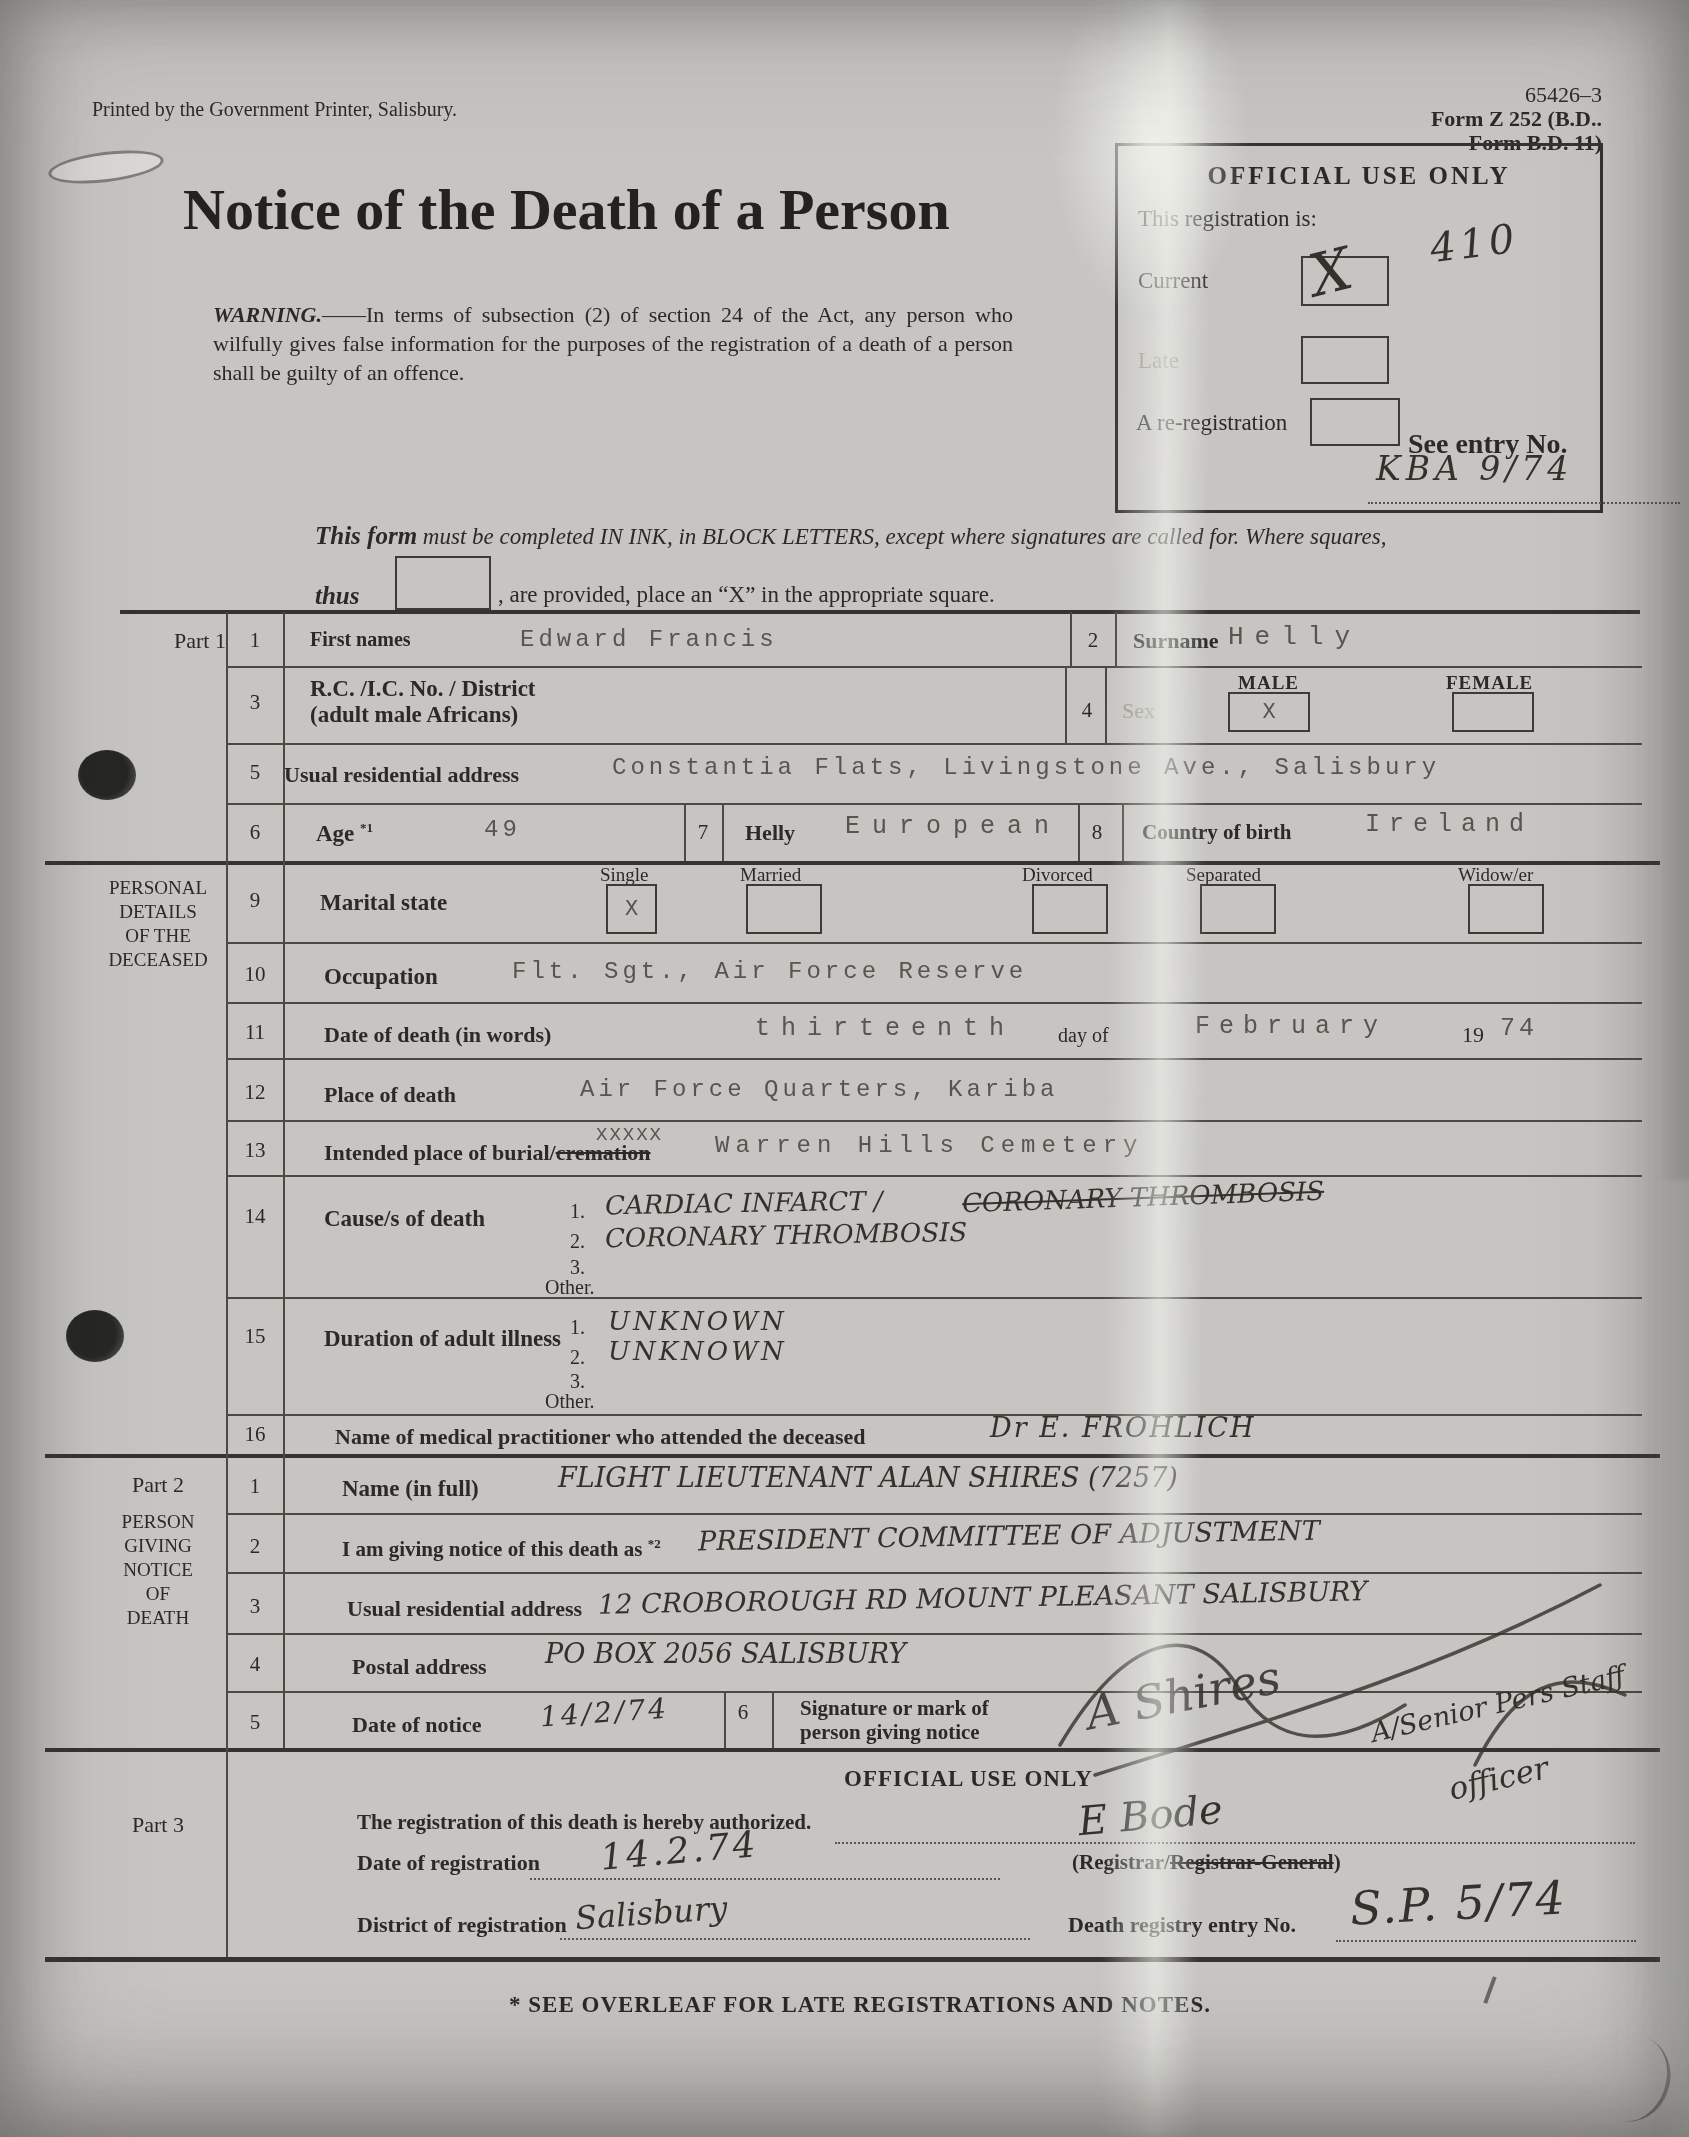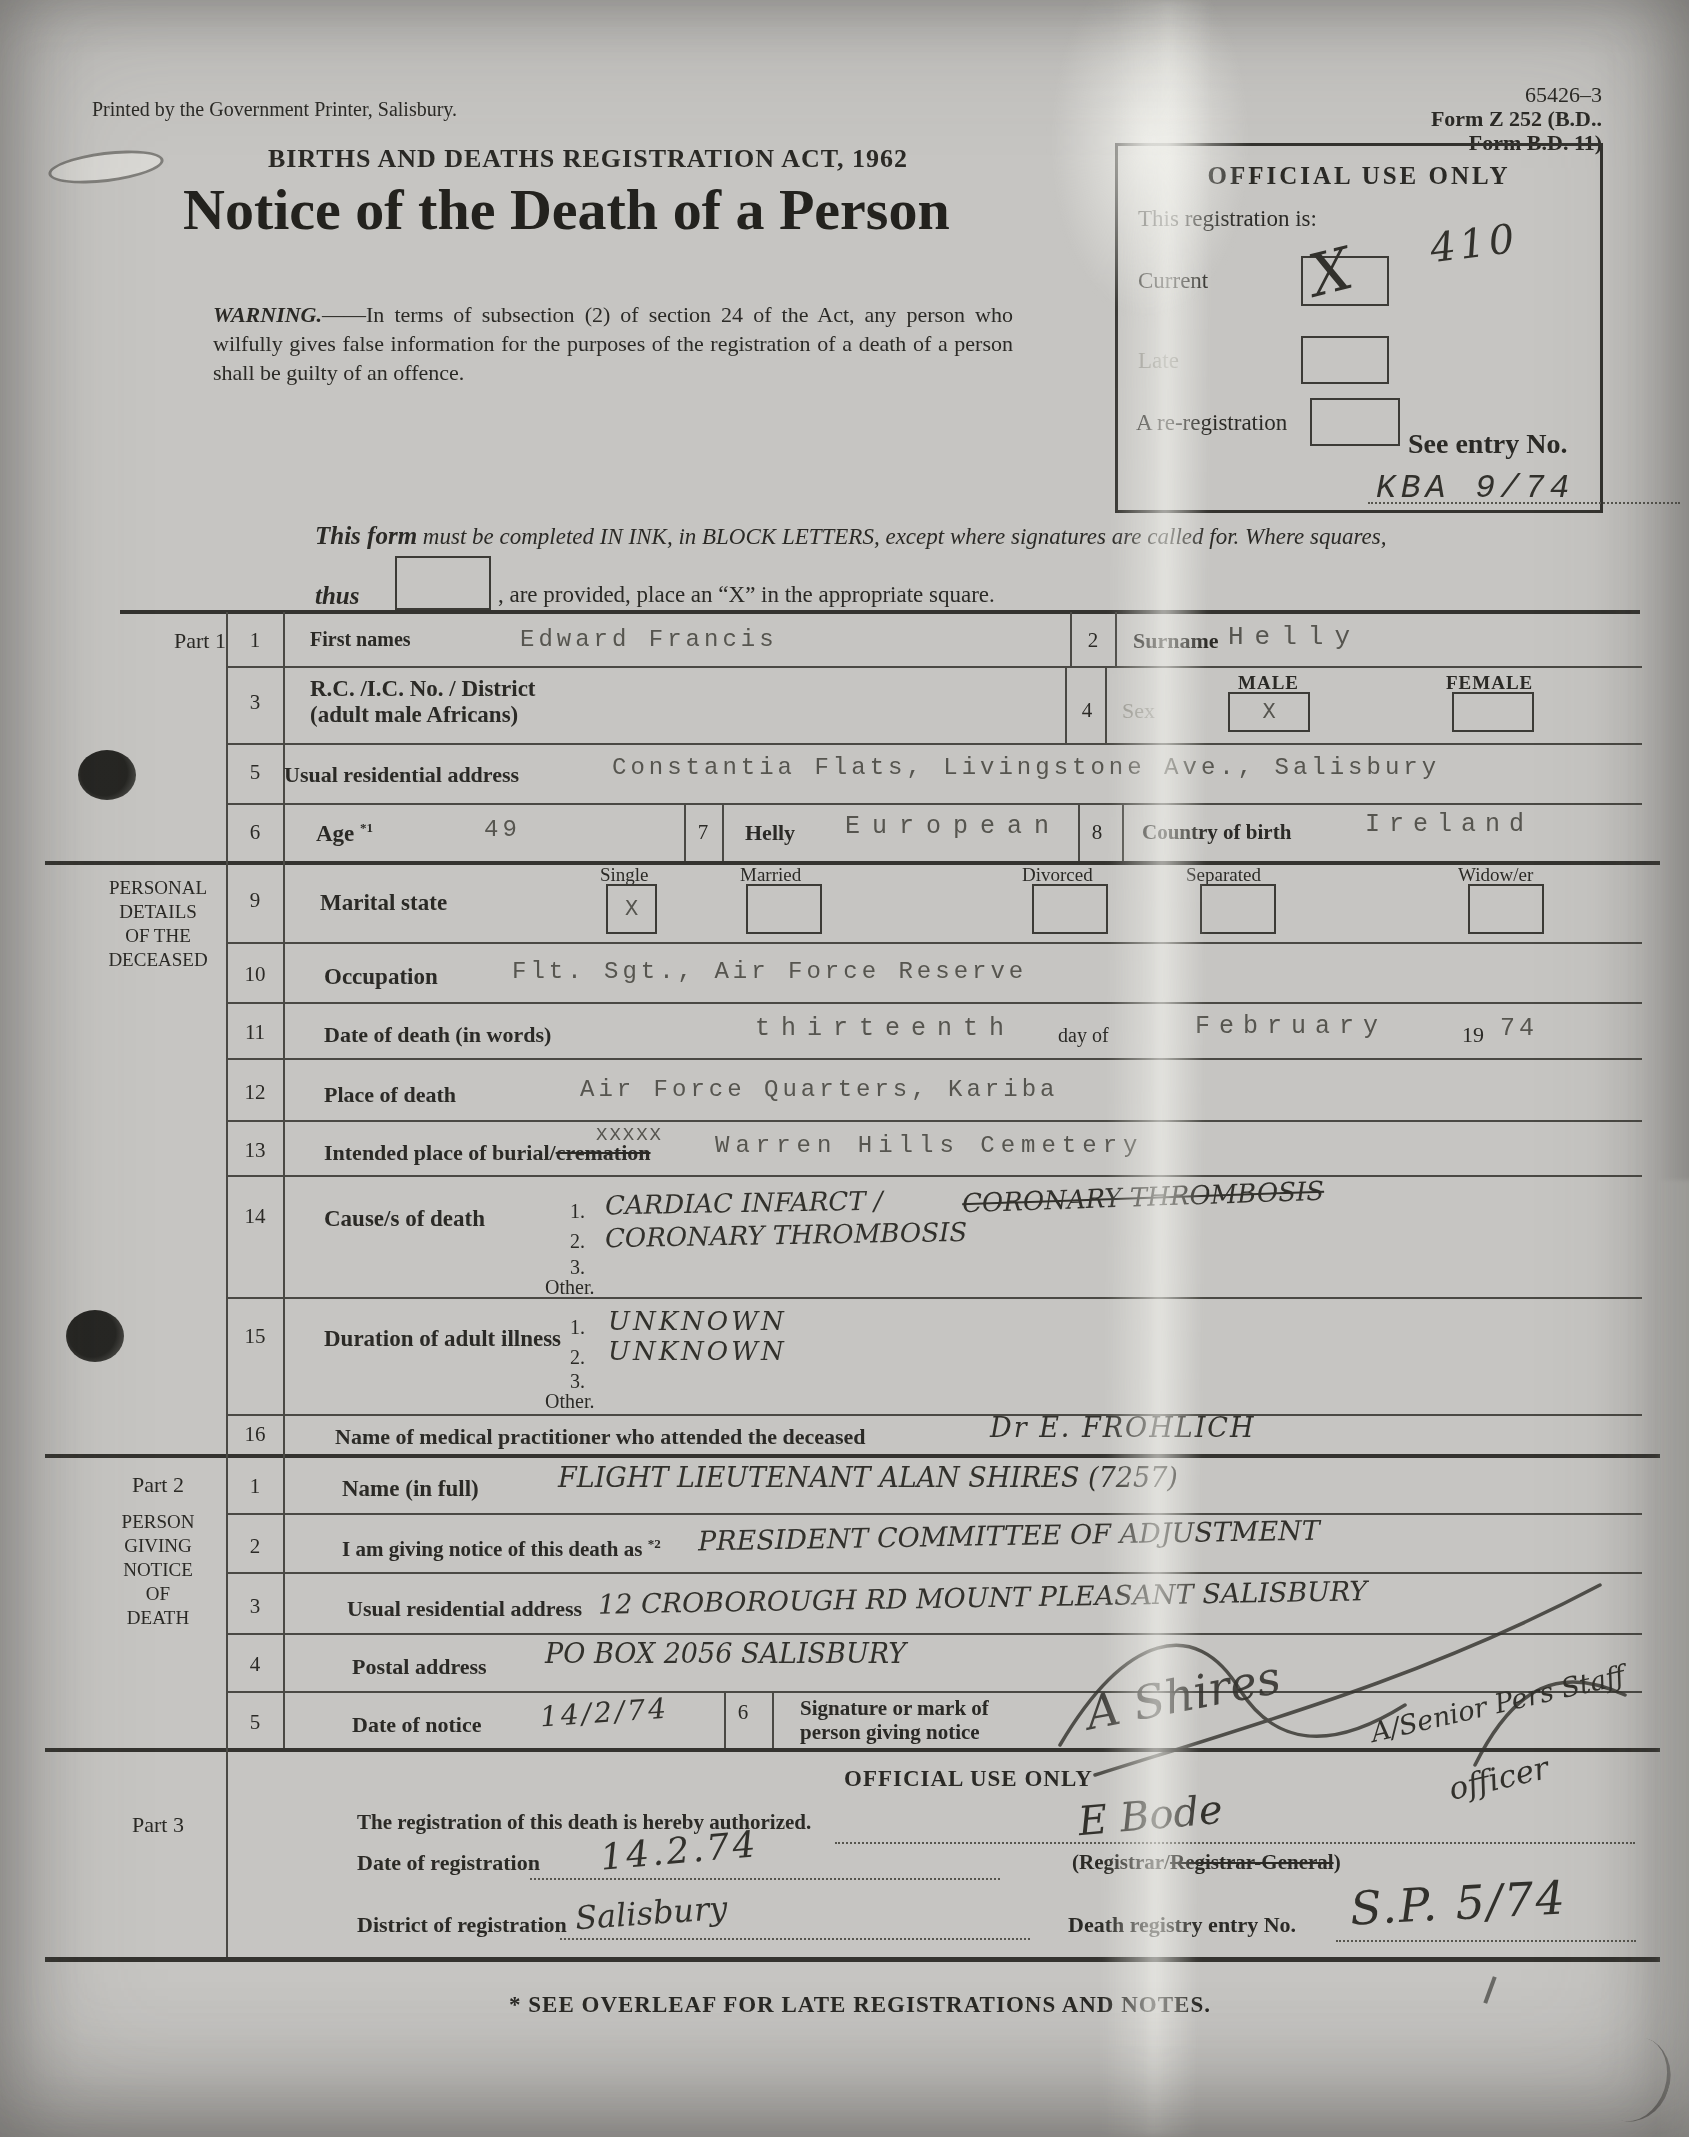--- a/index.html
+++ b/index.html
@@ -33,38 +33,37 @@
 
 <div class="page">
 
   <span class="a plain" style="left:92px;top:98px;font-size:20px;">Printed by the Government Printer, Salisbury.</span>
   <i class="a" style="left:48px;top:152px;width:110px;height:24px;border:3px solid #807f7b;border-radius:50%;background:#d9d8d4;transform:rotate(-7deg);"></i>
 
   <span class="a plain" style="left:1430px;top:82px;width:172px;text-align:right;">65426–3</span>
   <span class="a lbl" style="left:1380px;top:106px;width:222px;text-align:right;">Form Z 252 (B.D..</span>
   <span class="a lbl" style="left:1380px;top:130px;width:222px;text-align:right;">Form B.D. 11)</span>
 
-  <span class="a lbl" style="left:268px;top:144px;font-size:26px;letter-spacing:1px;">BIRTHS AND DEATHS REGISTRATION ACT, 1962</span>
   <span class="a" style="left:183px;top:176px;font-size:58px;font-weight:bold;white-space:nowrap;color:#23221e;">Notice of the Death of a Person</span>
 
   <div class="a just" style="left:213px;top:300px;width:800px;font-size:22px;line-height:29px;"><span class="it" style="font-weight:bold;">WARNING.</span><span>——In terms of subsection (2) of section 24 of the Act, any person who wilfully gives false information for the purposes of the registration of a death of a person shall be guilty of an offence.</span></div>
 
   <div class="a" style="left:1115px;top:143px;width:482px;height:364px;border:3px solid #34332f;">
     <span class="a lbl" style="left:0;top:16px;width:100%;text-align:center;font-size:25px;letter-spacing:3px;">OFFICIAL USE ONLY</span>
     <span class="a plain" style="left:20px;top:60px;font-size:23px;">This registration is:</span>
     <span class="a plain" style="left:20px;top:122px;font-size:23px;">Current</span>
     <i class="cb" style="left:183px;top:110px;width:84px;height:46px;"></i>
     <span class="a hw" style="left:192px;top:92px;font-size:58px;transform:rotate(-14deg);">X</span>
     <span class="a hw" style="left:312px;top:74px;font-size:40px;transform:rotate(-7deg);letter-spacing:4px;">410</span>
     <span class="a plain faint" style="left:20px;top:202px;font-size:23px;">Late</span>
     <i class="cb" style="left:183px;top:190px;width:84px;height:44px;"></i>
     <span class="a plain" style="left:18px;top:264px;font-size:23px;">A re-registration</span>
     <i class="cb" style="left:192px;top:252px;width:86px;height:44px;"></i>
     <span class="a lbl" style="left:290px;top:282px;font-size:28px;">See entry No.</span>
-    <span class="a hw" style="left:258px;top:324px;font-size:33px;letter-spacing:5px;font-family:Liberation Mono, monospace;">KBA 9/74</span>
+    <span class="a hw" style="left:258px;top:303px;font-size:33px;letter-spacing:5px;">KBA 9/74</span>
     <i class="dot" style="left:250px;top:356px;width:312px;"></i>
   </div>
 
   <span class="a it" style="left:315px;top:522px;font-size:23px;white-space:nowrap;"><b style="font-size:25px;">This form</b>&nbsp;<span>must be completed IN INK, in BLOCK LETTERS, except where signatures are called for.  Where squares,</span></span>
   <span class="a it" style="left:315px;top:582px;font-size:25px;font-weight:bold;">thus</span>
   <i class="cb" style="left:395px;top:556px;width:92px;height:50px;"></i>
   <span class="a plain" style="left:498px;top:582px;font-size:23px;">, are provided, place an “X” in the appropriate square.</span>
 
   <i class="thick" style="left:120px;top:610px;width:1520px;"></i>
   <i class="thick" style="left:45px;top:861px;width:1615px;"></i>

